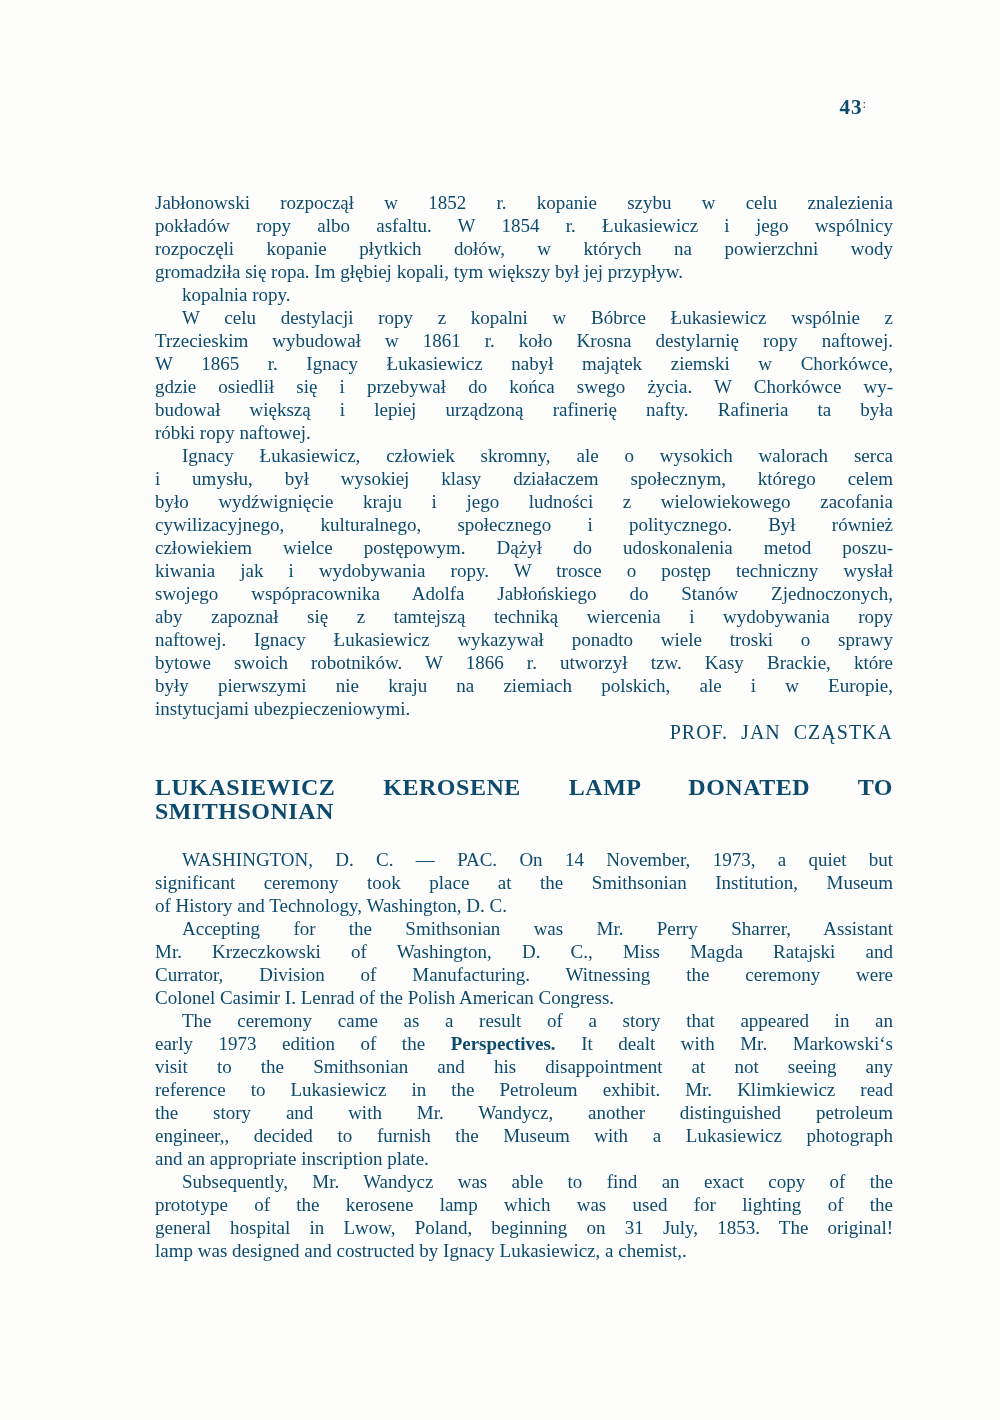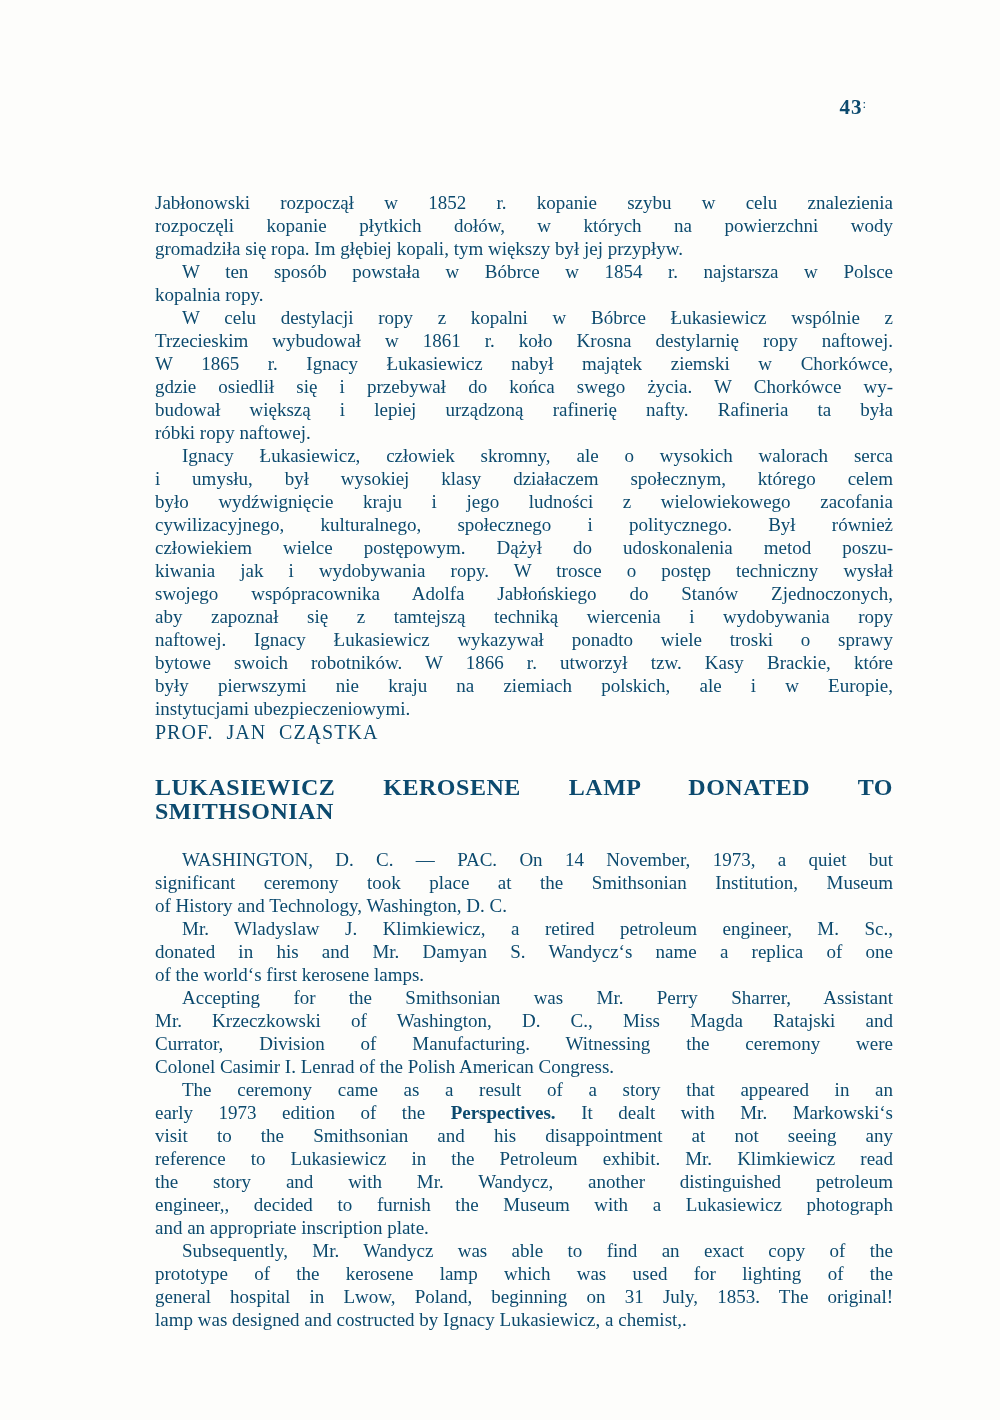--- a/index.html
+++ b/index.html
@@ -49,21 +49,21 @@
   }
   .line.last {
     text-align-last: left;
   }
   .para.indent .line:first-child {
     text-indent: 27px;
   }
   .byline {
     font-size: 20px;
     line-height: 23px;
-    text-align: left;
+    text-align: right;
     letter-spacing: 1px;
     word-spacing: 7px;
     margin-top: 1px;
   }
   .heading {
     margin: 31px 0 25px 0;
     font-size: 24px;
     line-height: 24px;
     font-weight: 700;
     text-align: justify;
@@ -76,25 +76,25 @@
 
 <div class="page">
 
   <div class="page-number"><span>43</span><span class="artifact">:</span></div>
 
   <div class="column">
 
     <section>
         <div class="para">
           <div class="line">Jabłonowski rozpoczął w 1852 r. kopanie szybu w celu znalezienia</div>
+          <div class="line">pokładów ropy albo asfaltu. W 1854 r. Łukasiewicz i jego wspólnicy</div>
           <div class="line">rozpoczęli kopanie płytkich dołów, w których na powierzchni wody</div>
           <div class="line last">gromadziła się ropa. Im głębiej kopali, tym większy był jej przypływ.</div>
         </div>
         <div class="para indent">
-          <div class="line">W ten sposób powstała w Bóbrce w 1854 r. najstarsza w Polsce</div>
           <div class="line last">kopalnia ropy.</div>
         </div>
         <div class="para indent">
           <div class="line">W celu destylacji ropy z kopalni w Bóbrce Łukasiewicz wspólnie z</div>
           <div class="line">Trzecieskim wybudował w 1861 r. koło Krosna destylarnię ropy naftowej.</div>
           <div class="line">W 1865 r. Ignacy Łukasiewicz nabył majątek ziemski w Chorkówce,</div>
           <div class="line">gdzie osiedlił się i przebywał do końca swego życia. W Chorkówce wy-</div>
           <div class="line">budował większą i lepiej urządzoną rafinerię nafty. Rafineria ta była</div>
           <div class="line last">róbki ropy naftowej.</div>
         </div>
@@ -118,25 +118,20 @@
 
     <div class="heading">LUKASIEWICZ KEROSENE LAMP DONATED TO SMITHSONIAN</div>
 
     <section>
         <div class="para indent">
           <div class="line">WASHINGTON, D. C. — PAC. On 14 November, 1973, a quiet but</div>
           <div class="line">significant ceremony took place at the Smithsonian Institution, Museum</div>
           <div class="line last">of History and Technology, Washington, D. C.</div>
         </div>
         <div class="para indent">
-          <div class="line">Mr. Wladyslaw J. Klimkiewicz, a retired petroleum engineer, M. Sc.,</div>
-          <div class="line">donated in his and Mr. Damyan S. Wandycz‘s name a replica of one</div>
-          <div class="line last">of the world‘s first kerosene lamps.</div>
-        </div>
-        <div class="para indent">
           <div class="line">Accepting for the Smithsonian was Mr. Perry Sharrer, Assistant</div>
           <div class="line">Mr. Krzeczkowski of Washington, D. C., Miss Magda Ratajski and</div>
           <div class="line">Currator, Division of Manufacturing. Witnessing the ceremony were</div>
           <div class="line last">Colonel Casimir I. Lenrad of the Polish American Congress.</div>
         </div>
         <div class="para indent">
           <div class="line">The ceremony came as a result of a story that appeared in an</div>
           <div class="line">early 1973 edition of the <b>Perspectives.</b> It dealt with Mr. Markowski‘s</div>
           <div class="line">visit to the Smithsonian and his disappointment at not seeing any</div>
           <div class="line">reference to Lukasiewicz in the Petroleum exhibit. Mr. Klimkiewicz read</div>

